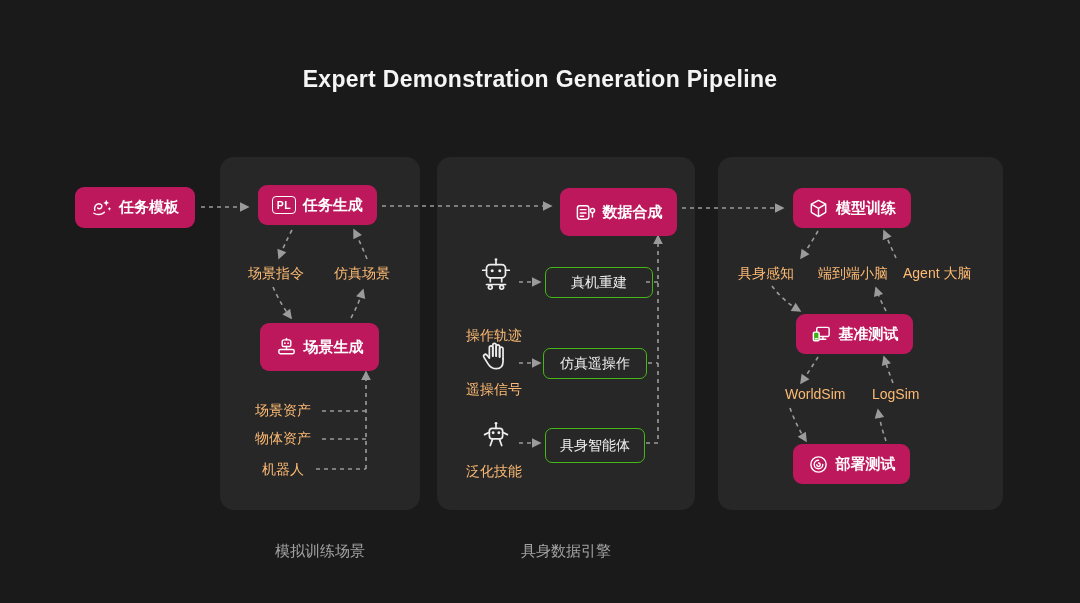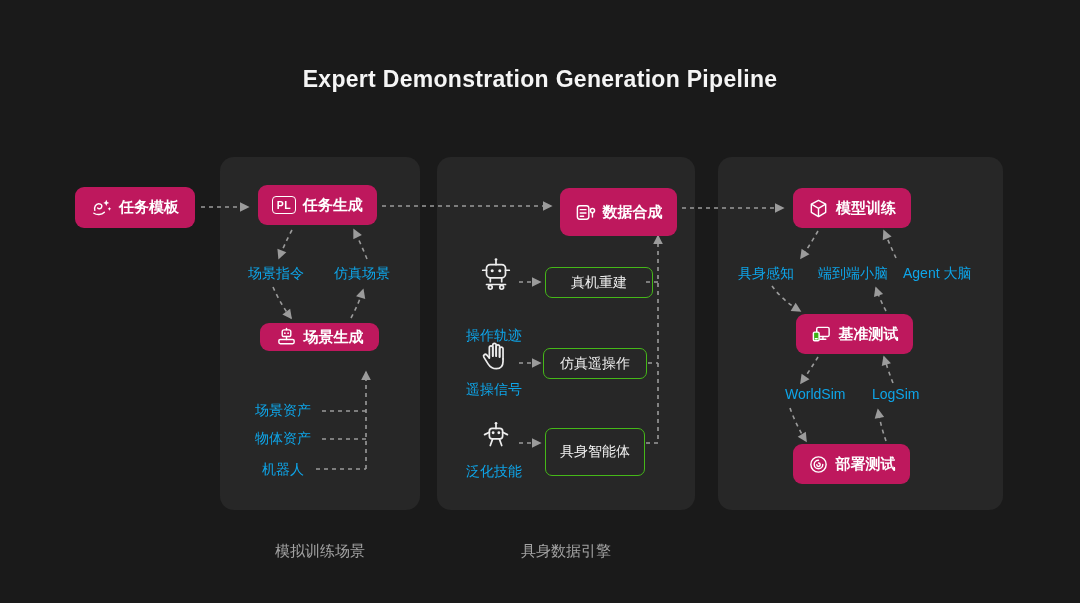--- a/index.html
+++ b/index.html
@@ -21,21 +21,21 @@
     background:#be185d; color:#fff; border-radius:9px; font-size:15px; font-weight:600;
   }
   .gbtn svg { flex:0 0 auto; }
 
   .obtn {
     position:absolute; display:flex; align-items:center; justify-content:center;
     border:1.5px solid #45b818; border-radius:7px; color:#f0f0f0; font-size:14px;
     background:transparent;
   }
 
-  .lbl { position:absolute; color:#0ea5e9; font-size:14px; white-space:nowrap; }
+  .lbl { position:absolute; color:#fdba74; font-size:14px; white-space:nowrap; }
 
   .pl-badge {
     display:inline-block; border:1.5px solid #fff; border-radius:4px;
     font-size:10.5px; font-weight:700; line-height:1; padding:2.5px 3.5px;
     color:#fff; letter-spacing:.5px;
   }
 
   .srcicon { position:absolute; width:38px; height:38px; }
 
   .arrows { position:absolute; left:0; top:0; pointer-events:none; }
@@ -105,21 +105,21 @@
   </div>
 
   <div class="gbtn" style="left:258px;top:185px;width:119px;height:40px;">
     <span class="pl-badge">PL</span>
     <span>任务生成</span>
   </div>
 
   <div class="lbl" style="left:248px;top:265px;">场景指令</div>
   <div class="lbl" style="left:334px;top:265px;">仿真场景</div>
 
-  <div class="gbtn" style="left:260px;top:323px;width:119px;height:28px;">
+  <div class="gbtn" style="left:260px;top:323px;width:119px;height:48px;">
     <svg width="21" height="21" viewBox="0 0 22 22">
       <g stroke="#fff" stroke-width="1.5" fill="none" stroke-linecap="round">
         <rect x="6.5" y="3" width="9" height="7" rx="2"></rect>
         <path d="M11,3 V1.5"></path>
         <rect x="3" y="13" width="16" height="4.5" rx="1.5"></rect>
         <path d="M11,10 v3"></path>
       </g>
       <circle cx="9.3" cy="6.5" r="0.9" fill="#fff"></circle>
       <circle cx="12.7" cy="6.5" r="0.9" fill="#fff"></circle>
     </svg>
@@ -181,21 +181,21 @@
       <rect x="13" y="11" width="14" height="11" rx="3"></rect>
       <path d="M20,11 V7"></path>
       <path d="M13,15 l-5,2.5 M27,15 l5,2.5"></path>
       <path d="M16.5,22 l-2.5,7 M23.5,22 l2.5,7"></path>
     </g>
     <circle cx="20" cy="5.6" r="1.4" fill="#ededed"></circle>
     <circle cx="17" cy="15.5" r="1.5" fill="#ededed"></circle>
     <circle cx="23" cy="15.5" r="1.5" fill="#ededed"></circle>
   </svg>
   <div class="lbl" style="left:466px;top:463px;">泛化技能</div>
-  <div class="obtn" style="left:545px;top:428px;width:100px;height:48px;">
+  <div class="obtn" style="left:545px;top:428px;width:100px;height:35px;">
     <span>具身智能体</span>
   </div>
 
   <div class="caption" style="left:437px;width:258px;">具身数据引擎</div>
 
   <div class="gbtn" style="left:793px;top:188px;width:118px;height:40px;">
     <svg width="21" height="21" viewBox="0 0 22 22">
       <g stroke="#fff" stroke-width="1.5" fill="none" stroke-linejoin="round">
         <path d="M11,2.5 L18.5,6.5 V15 L11,19.5 L3.5,15 V6.5 Z"></path>
         <path d="M3.5,6.5 L11,10.8 L18.5,6.5 M11,10.8 V19.5"></path>

